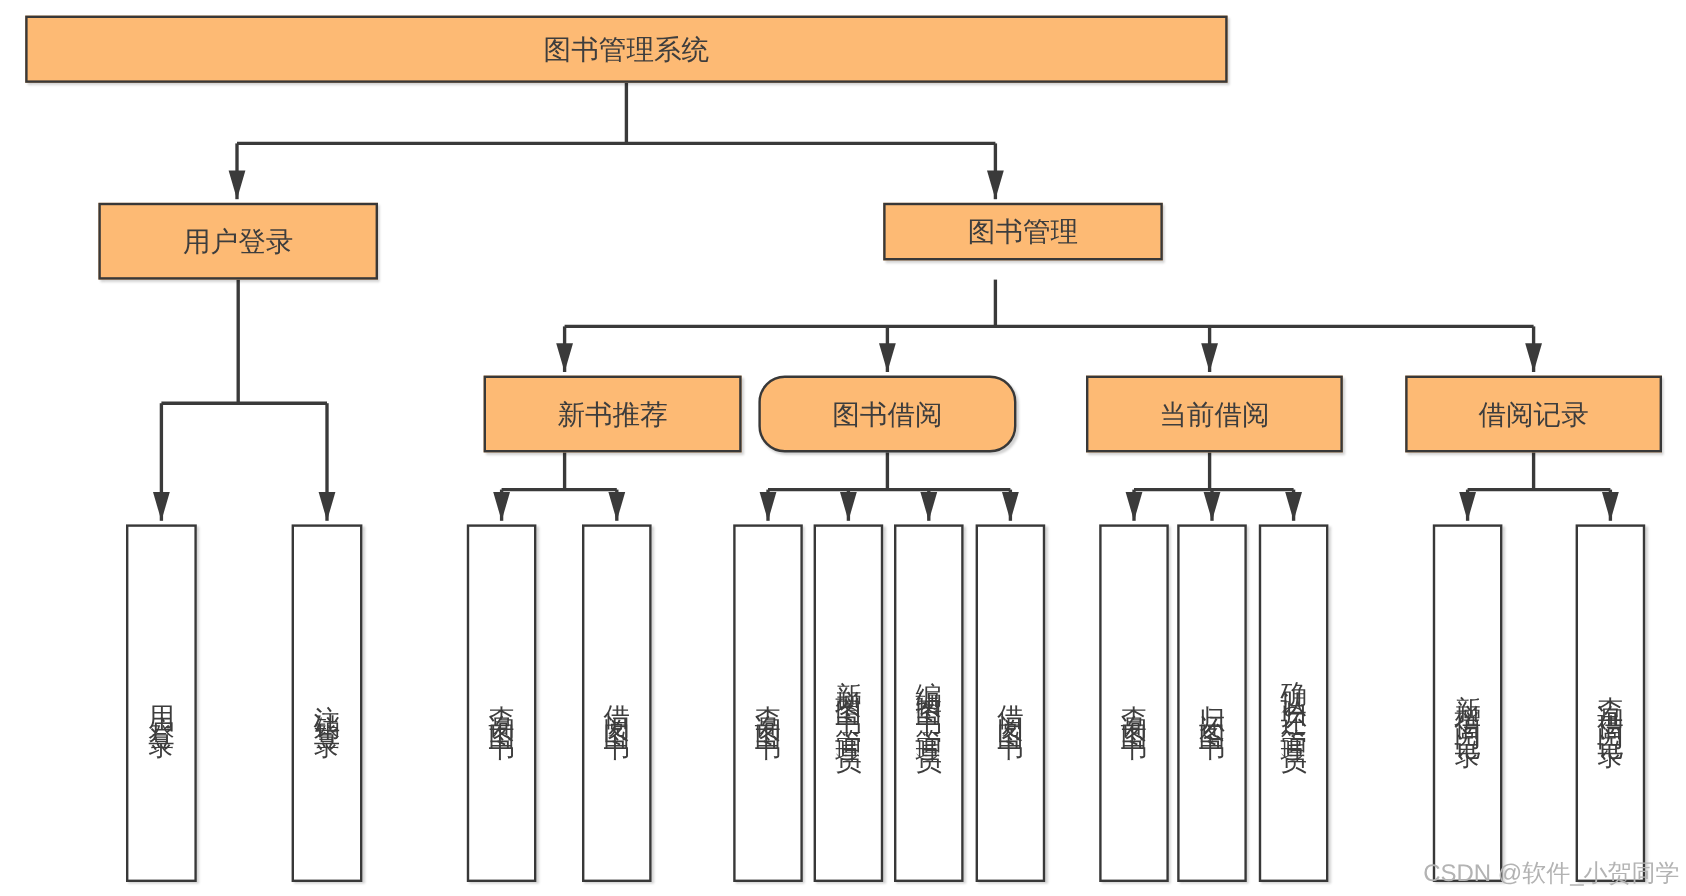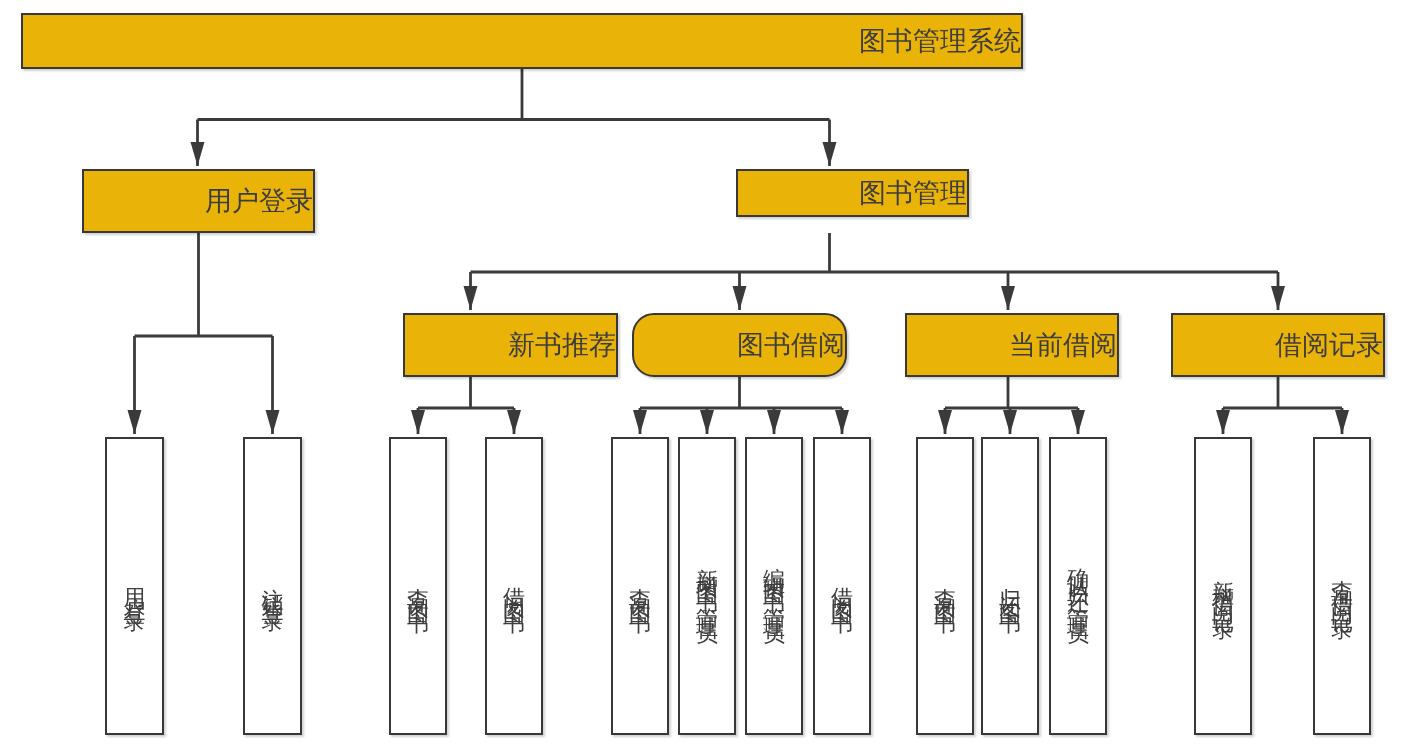--- a/index.html
+++ b/index.html
@@ -12,27 +12,27 @@
     overflow: hidden;
   }
   #wires {
     position: absolute;
     left: 0; top: 0;
     width: 1405px; height: 747px;
   }
   .hbox {
     position: absolute;
     box-sizing: border-box;
-    background: #eab308;
+    background: #fdba74;
     border: 2.5px solid #383838;
     box-shadow: 2px 2px 2px rgba(0,0,0,0.18);
     display: flex;
     align-items: center;
-    justify-content: flex-end;
-    font-size: 27px;
+    justify-content: center;
+    font-size: 23px;
     color: #3d3d3d;
     white-space: nowrap;
   }
   .vbox {
     position: absolute;
     box-sizing: border-box;
     background: #ffffff;
     border: 2.5px solid #383838;
     box-shadow: 2px 2px 2px rgba(0,0,0,0.18);
     display: flex;
@@ -173,14 +173,15 @@
     <span>确认归还（管理员）</span>
   </div>
 
   <div class="vbox" style="left:1194px; top:437px; width:58px; height:298px;">
     <span>新增借阅记录</span>
   </div>
   <div class="vbox" style="left:1313px; top:437px; width:58px; height:298px;">
     <span>查询借阅记录</span>
   </div>
 
+  <div id="watermark">CSDN @软件_小贺同学</div>
 
 </div>
 
 </body></html>

